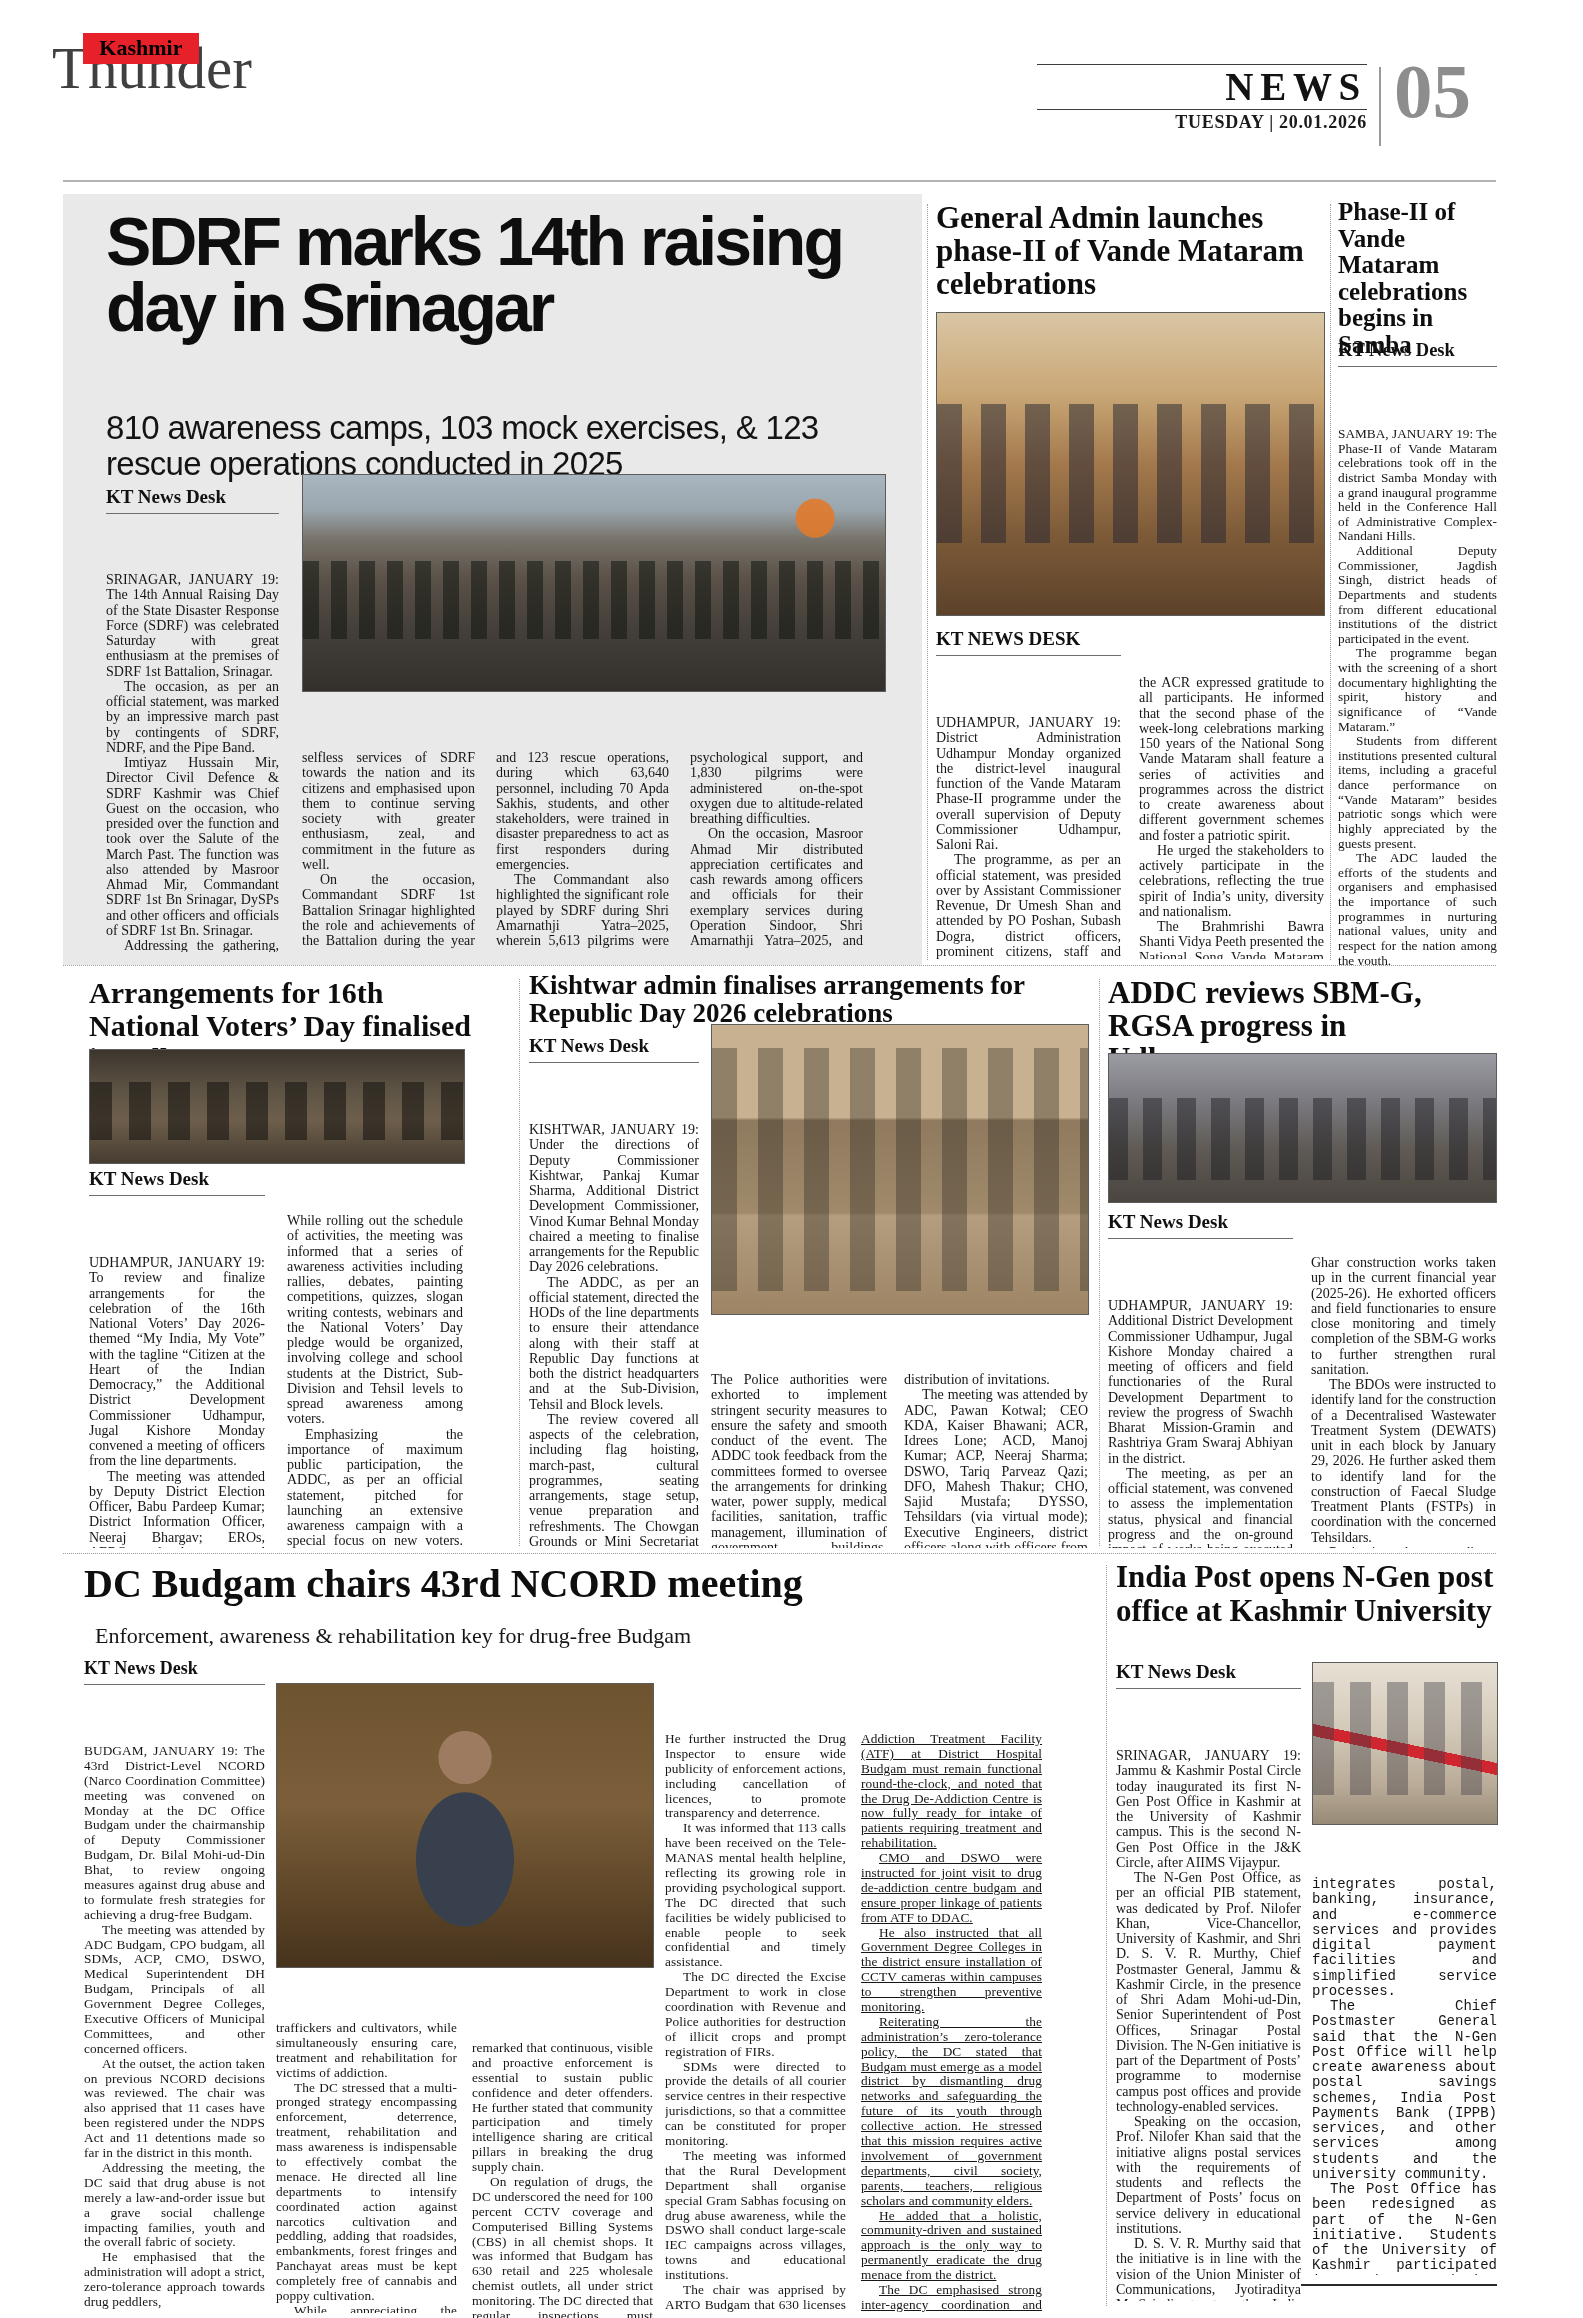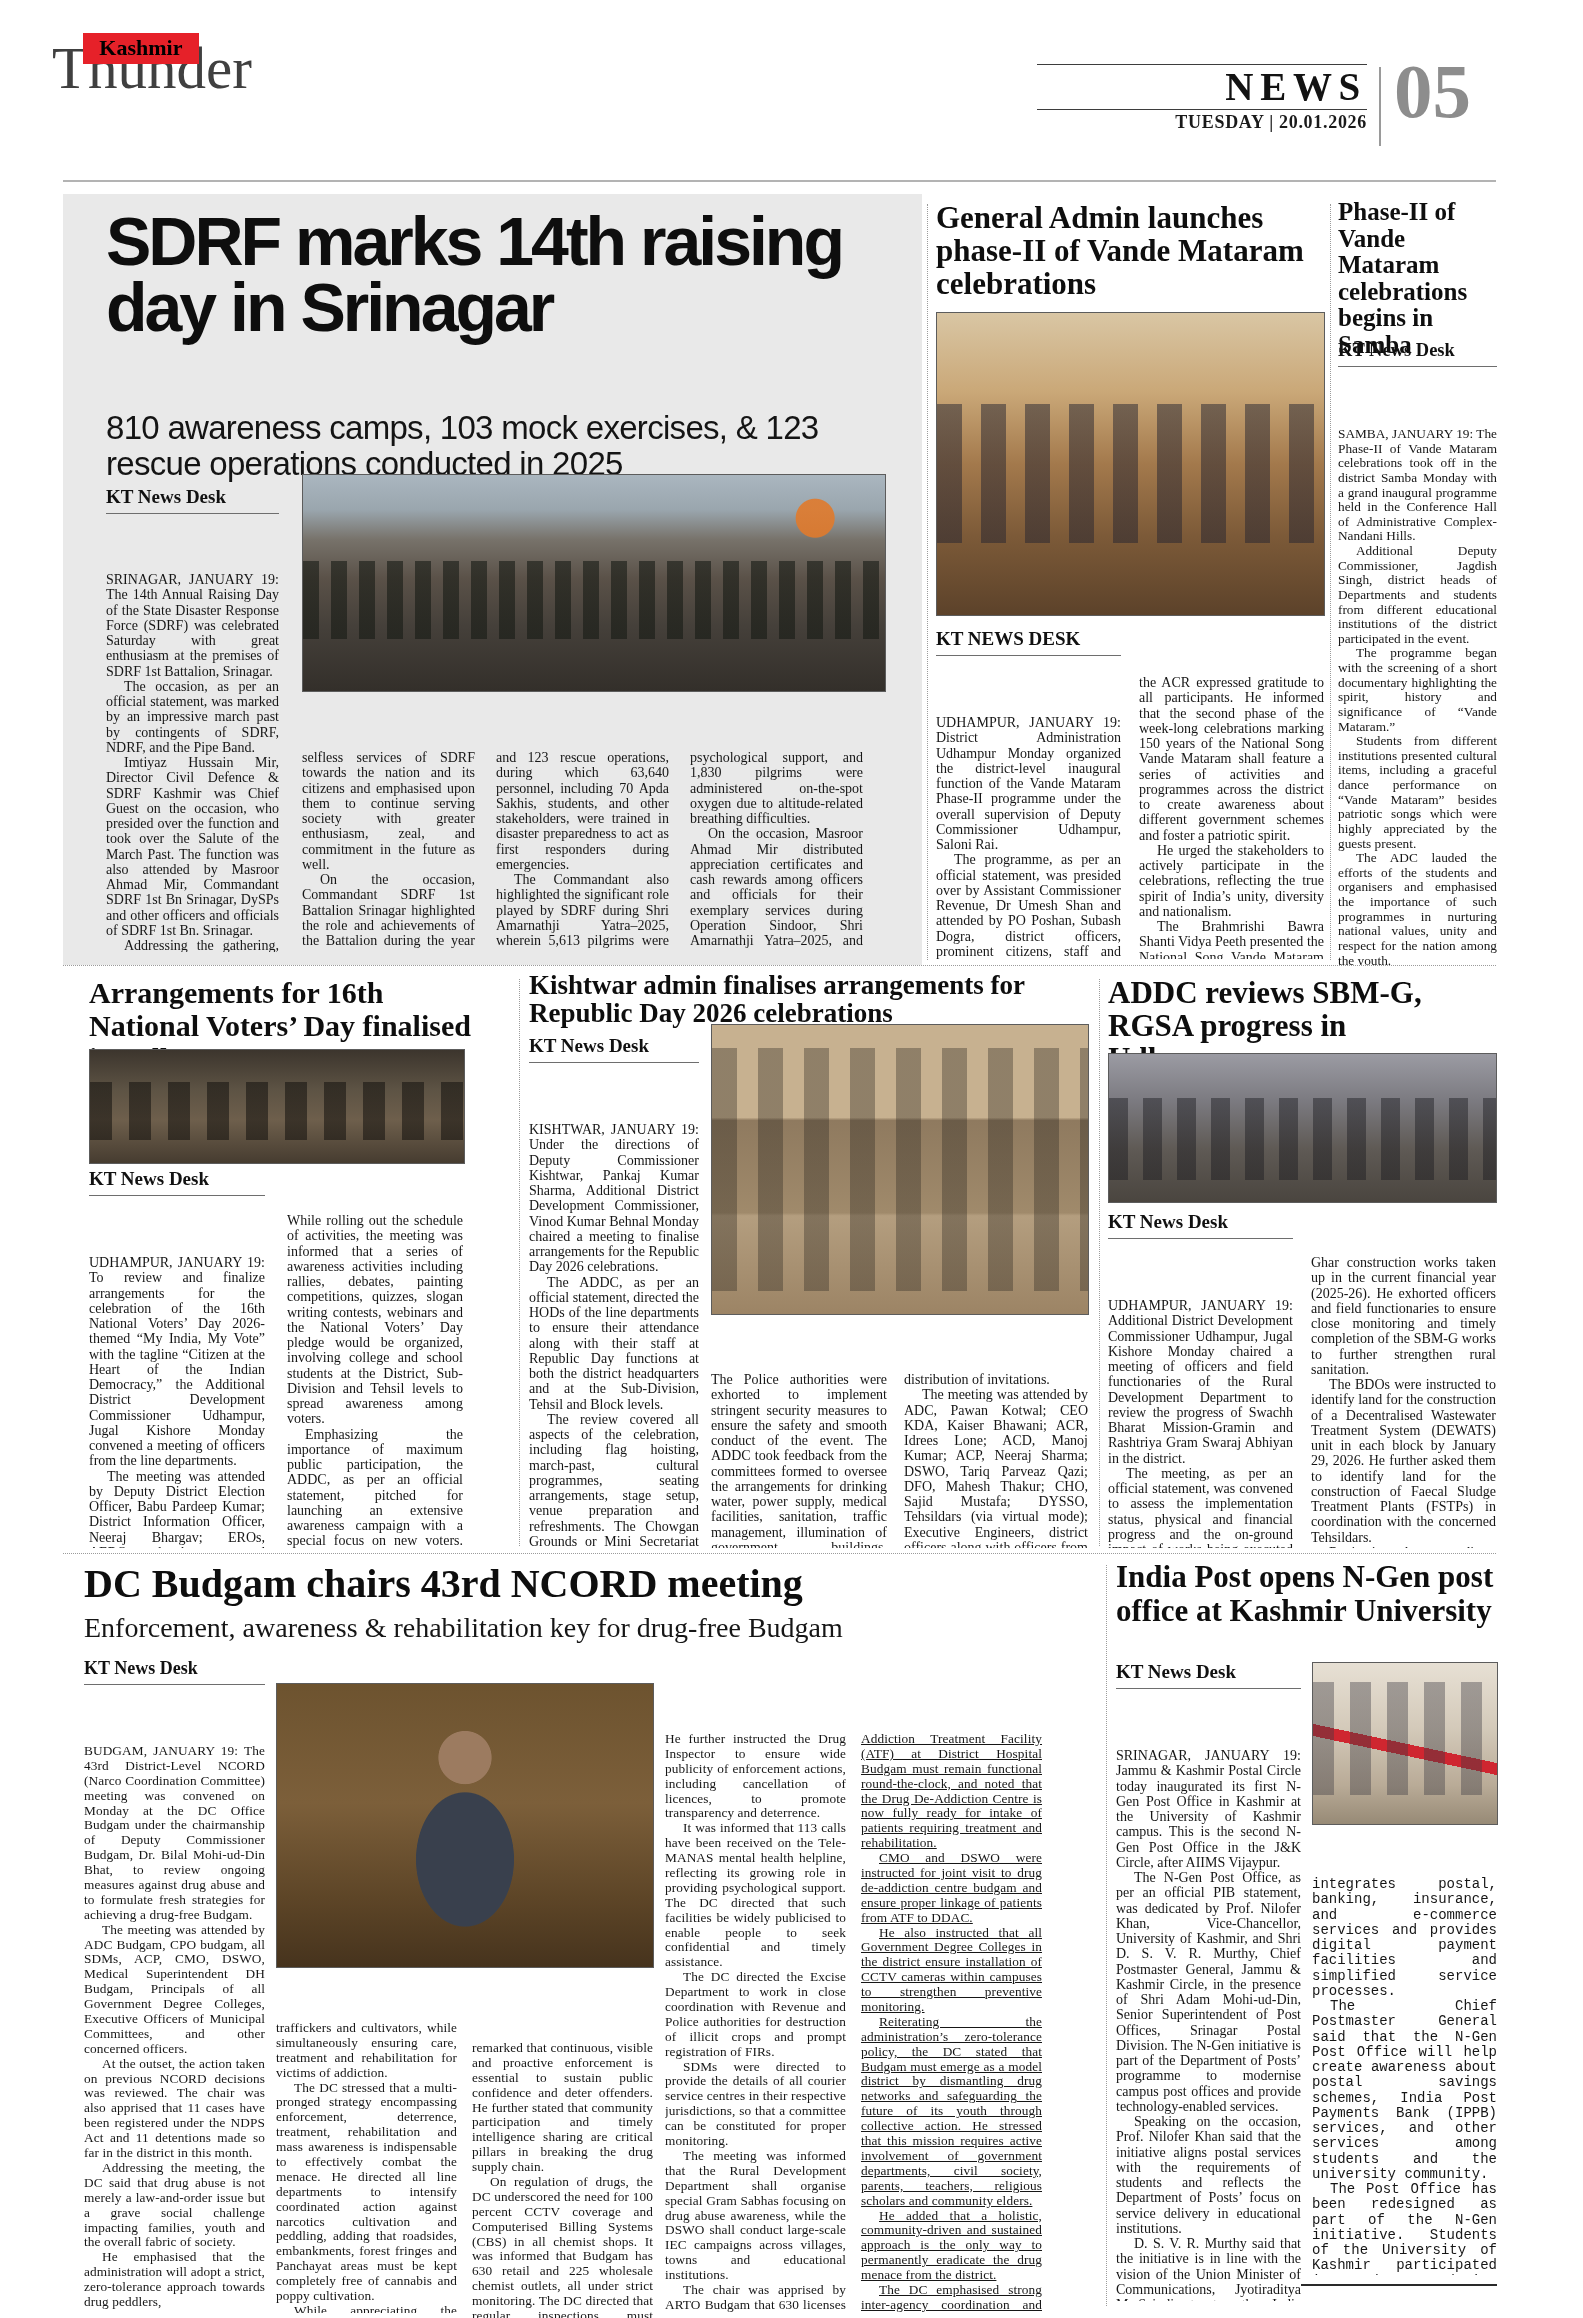--- a/index.html
+++ b/index.html
@@ -76,22 +76,22 @@
   
   #block-addc{left:1108px;top:976px;width:388px;height:574px;}
   #addc-headline{left:0;top:0;width:388px;font-size:31px;line-height:1.07;}
   #photo-addc{left:0;top:77px;width:387px;height:148px;
     background:linear-gradient(180deg,#9b9ba3 0%,#7b7a80 32%,#5f5a55 64%,#4a453f 100%);}
   #photo-addc::after{top:30%;height:55%;
     background:repeating-linear-gradient(90deg, rgba(25,25,30,.45) 0 19px, rgba(0,0,0,0) 19px 34px);}
   
   #block-budgam{left:63px;top:1560px;width:1033px;height:756px;}
   #budgam-headline{left:21px;top:3px;width:1000px;font-size:40px;line-height:1.05;}
-  #budgam-subhead{position:absolute;left:21px;top:53px;width:1000px;margin:0;
-                  font-weight:normal;font-size:28px;line-height:1.1;color:#161616;}
+  #budgam-subhead{position:absolute;left:21px;top:53px;width:1000px;margin:11px;
+                  font-weight:normal;font-size:22px;line-height:1.1;color:#161616;}
   .budgam-body{font-size:13.3px;line-height:1.12;letter-spacing:0.1px;}
   #photo-budgam{left:213px;top:123px;width:376px;height:283px;
     background:radial-gradient(circle 27px at 50% 26%, #9c7b60 0 97%, rgba(0,0,0,0) 100%),
                radial-gradient(ellipse 81px 111px at 50% 62%, #39404d 0 60%, rgba(0,0,0,0) 61%),
                linear-gradient(180deg,#6d532f 0%,#7c5f3a 42%,#5d4527 76%,#46331d 100%);}
   
   #block-post{left:1116px;top:1560px;width:381px;height:750px;}
   #post-headline{left:0;top:0;width:381px;font-size:31px;line-height:1.09;}
   #photo-post{left:196px;top:102px;width:184px;height:161px;
     background:linear-gradient(12deg, rgba(0,0,0,0) 44%, #cf2630 44% 50%, rgba(0,0,0,0) 50%),

